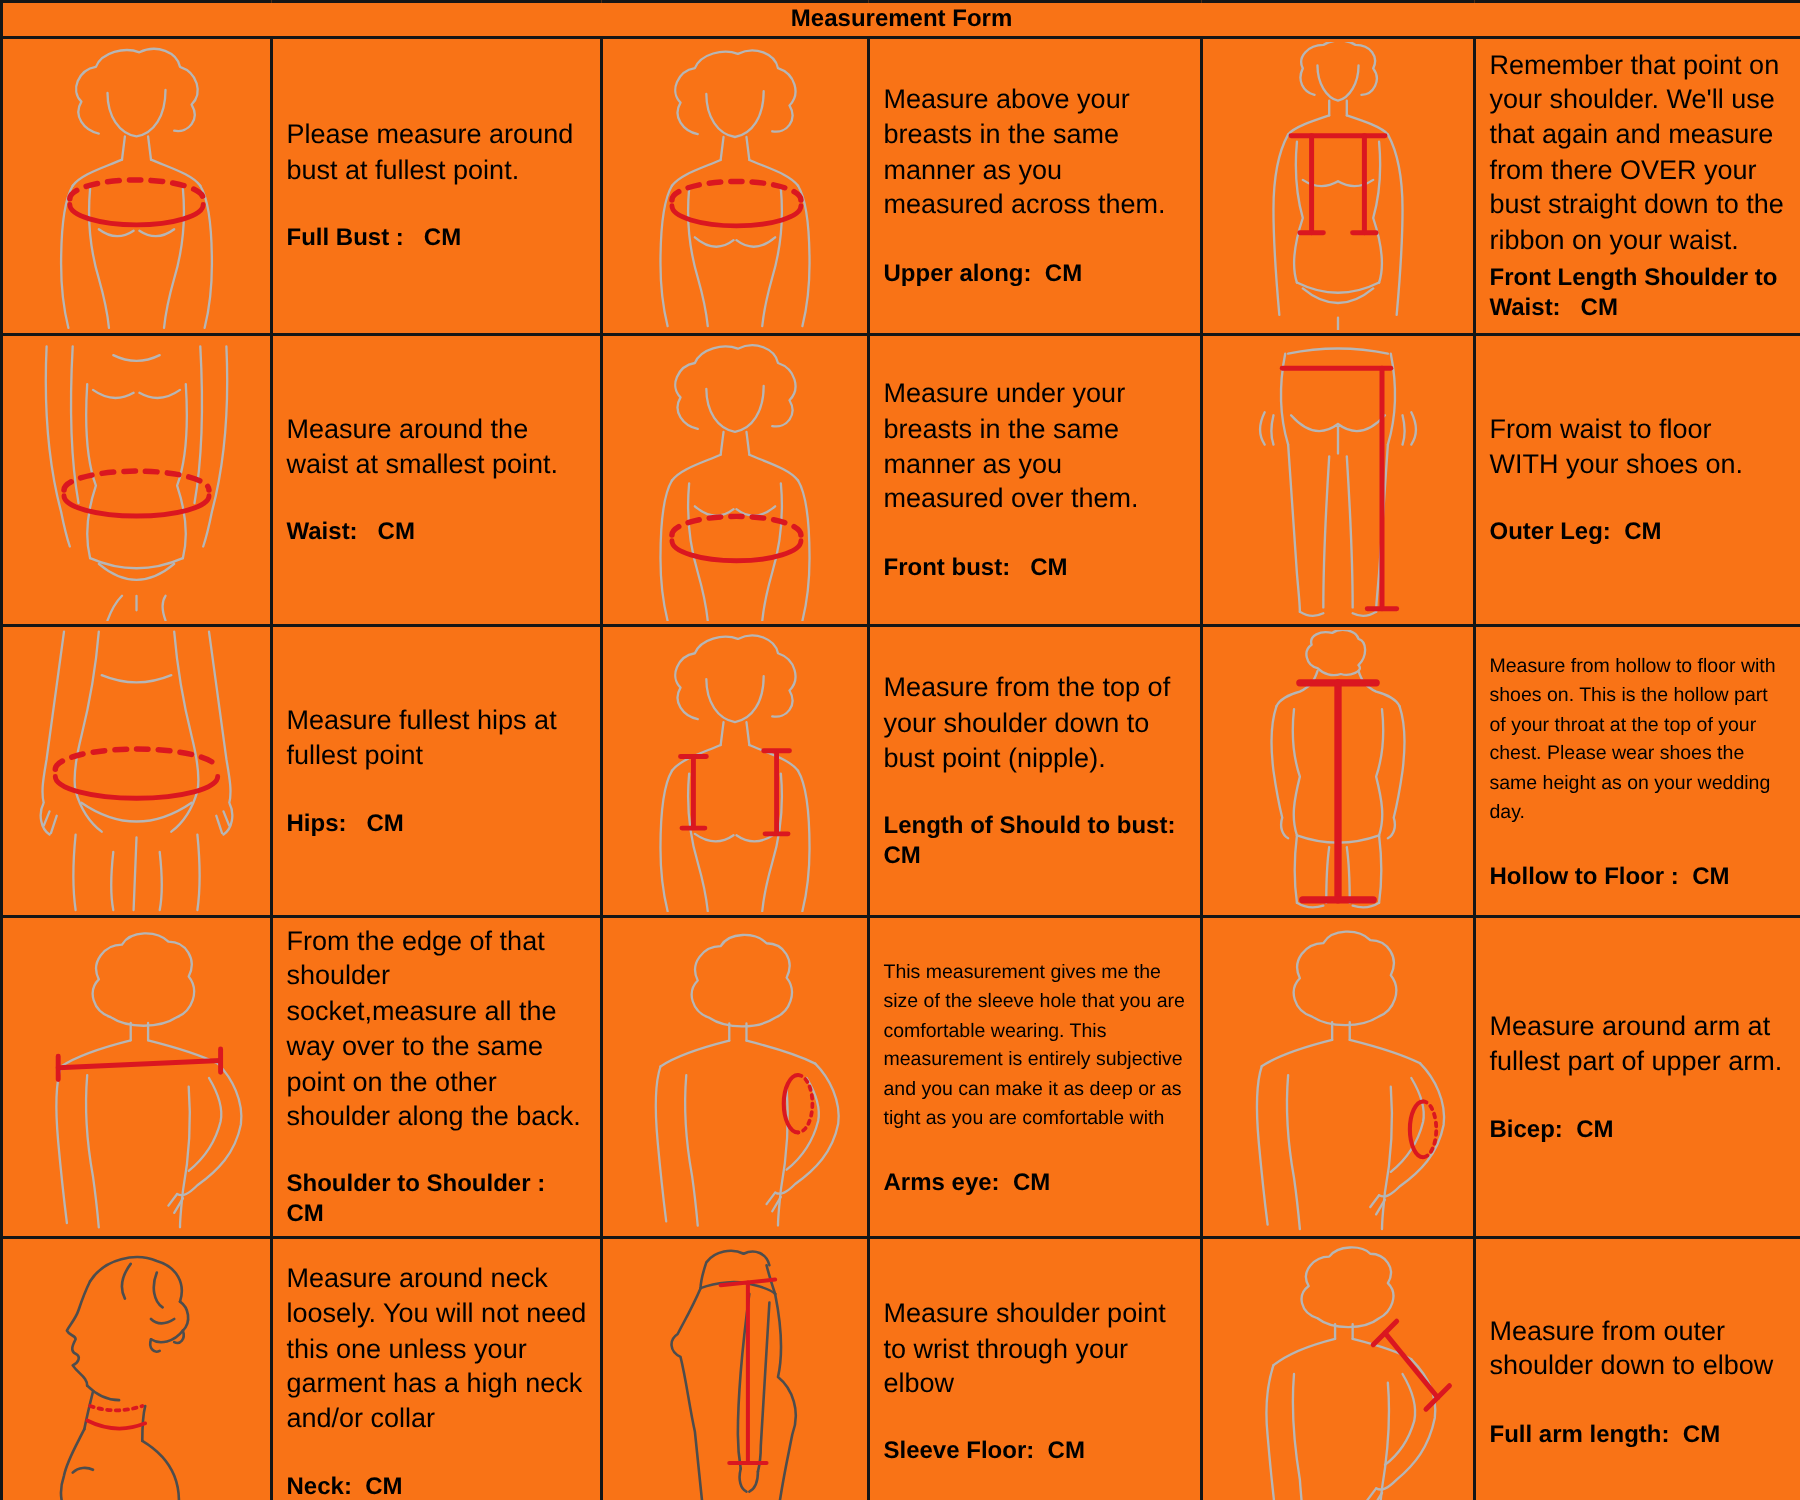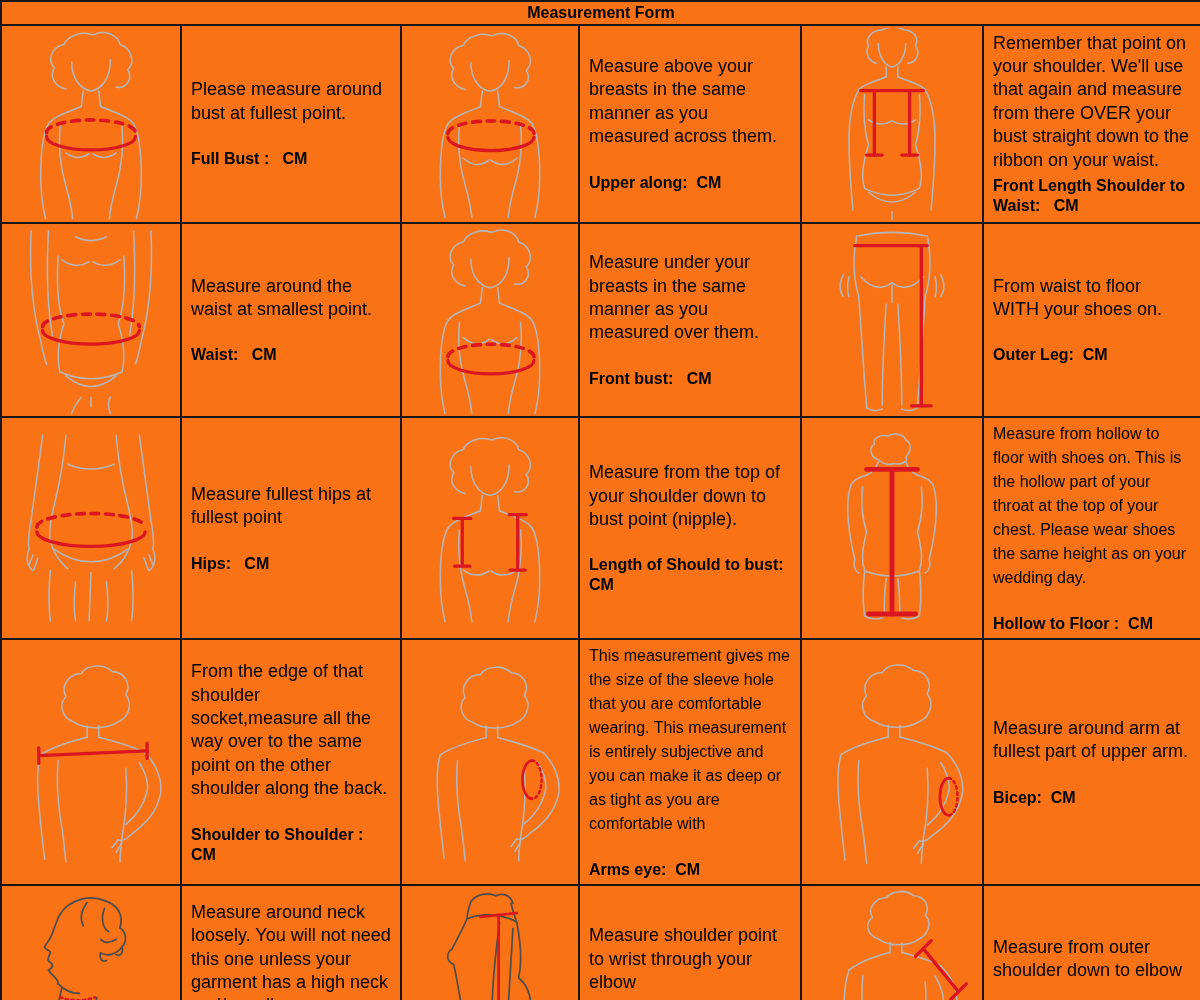--- a/index.html
+++ b/index.html
@@ -7,21 +7,21 @@
         font-family:"Liberation Sans",sans-serif;overflow:hidden;}
   table.form{border-collapse:collapse;table-layout:fixed;width:1200px;height:1000px;}
   td{border:2px solid #161616;overflow:hidden;vertical-align:middle;padding:0;}
   td.hd{height:20px;text-align:center;font-weight:bold;font-size:16px;padding:1px 0;}
   td.fig{padding:2px;}
   td.txt{padding:4px 9px;}
   .desc{font-size:18px;line-height:1.3;}
   .label{font-weight:bold;font-size:16px;line-height:1.25;margin-top:24px;white-space:pre-wrap;}
   .label.m0{margin-top:4px;}
   .label.ms{}
-  td.small .desc{font-size:16px;line-height:1.5;}
+  td.small .desc{font-size:13px;line-height:1.5;}
   
   svg.f{display:block;width:100%;height:100%;}
   .f *{fill:none;stroke:#b6b6b6;stroke-width:1.6;stroke-linecap:round;stroke-linejoin:round;}
   .f.dark *{stroke:#4d4d4d;stroke-width:1.8;}
   .f .rd{stroke:#da1720;stroke-width:3.4;}
   .f .rdw{stroke:#da1720;stroke-width:5;}
   .f .rdd{stroke:#da1720;stroke-width:3.8;stroke-dasharray:8 7;}
   .f .rdot{stroke:#da1720;stroke-width:2.6;stroke-dasharray:2.5 3.5;}
 </style>
 </head>

